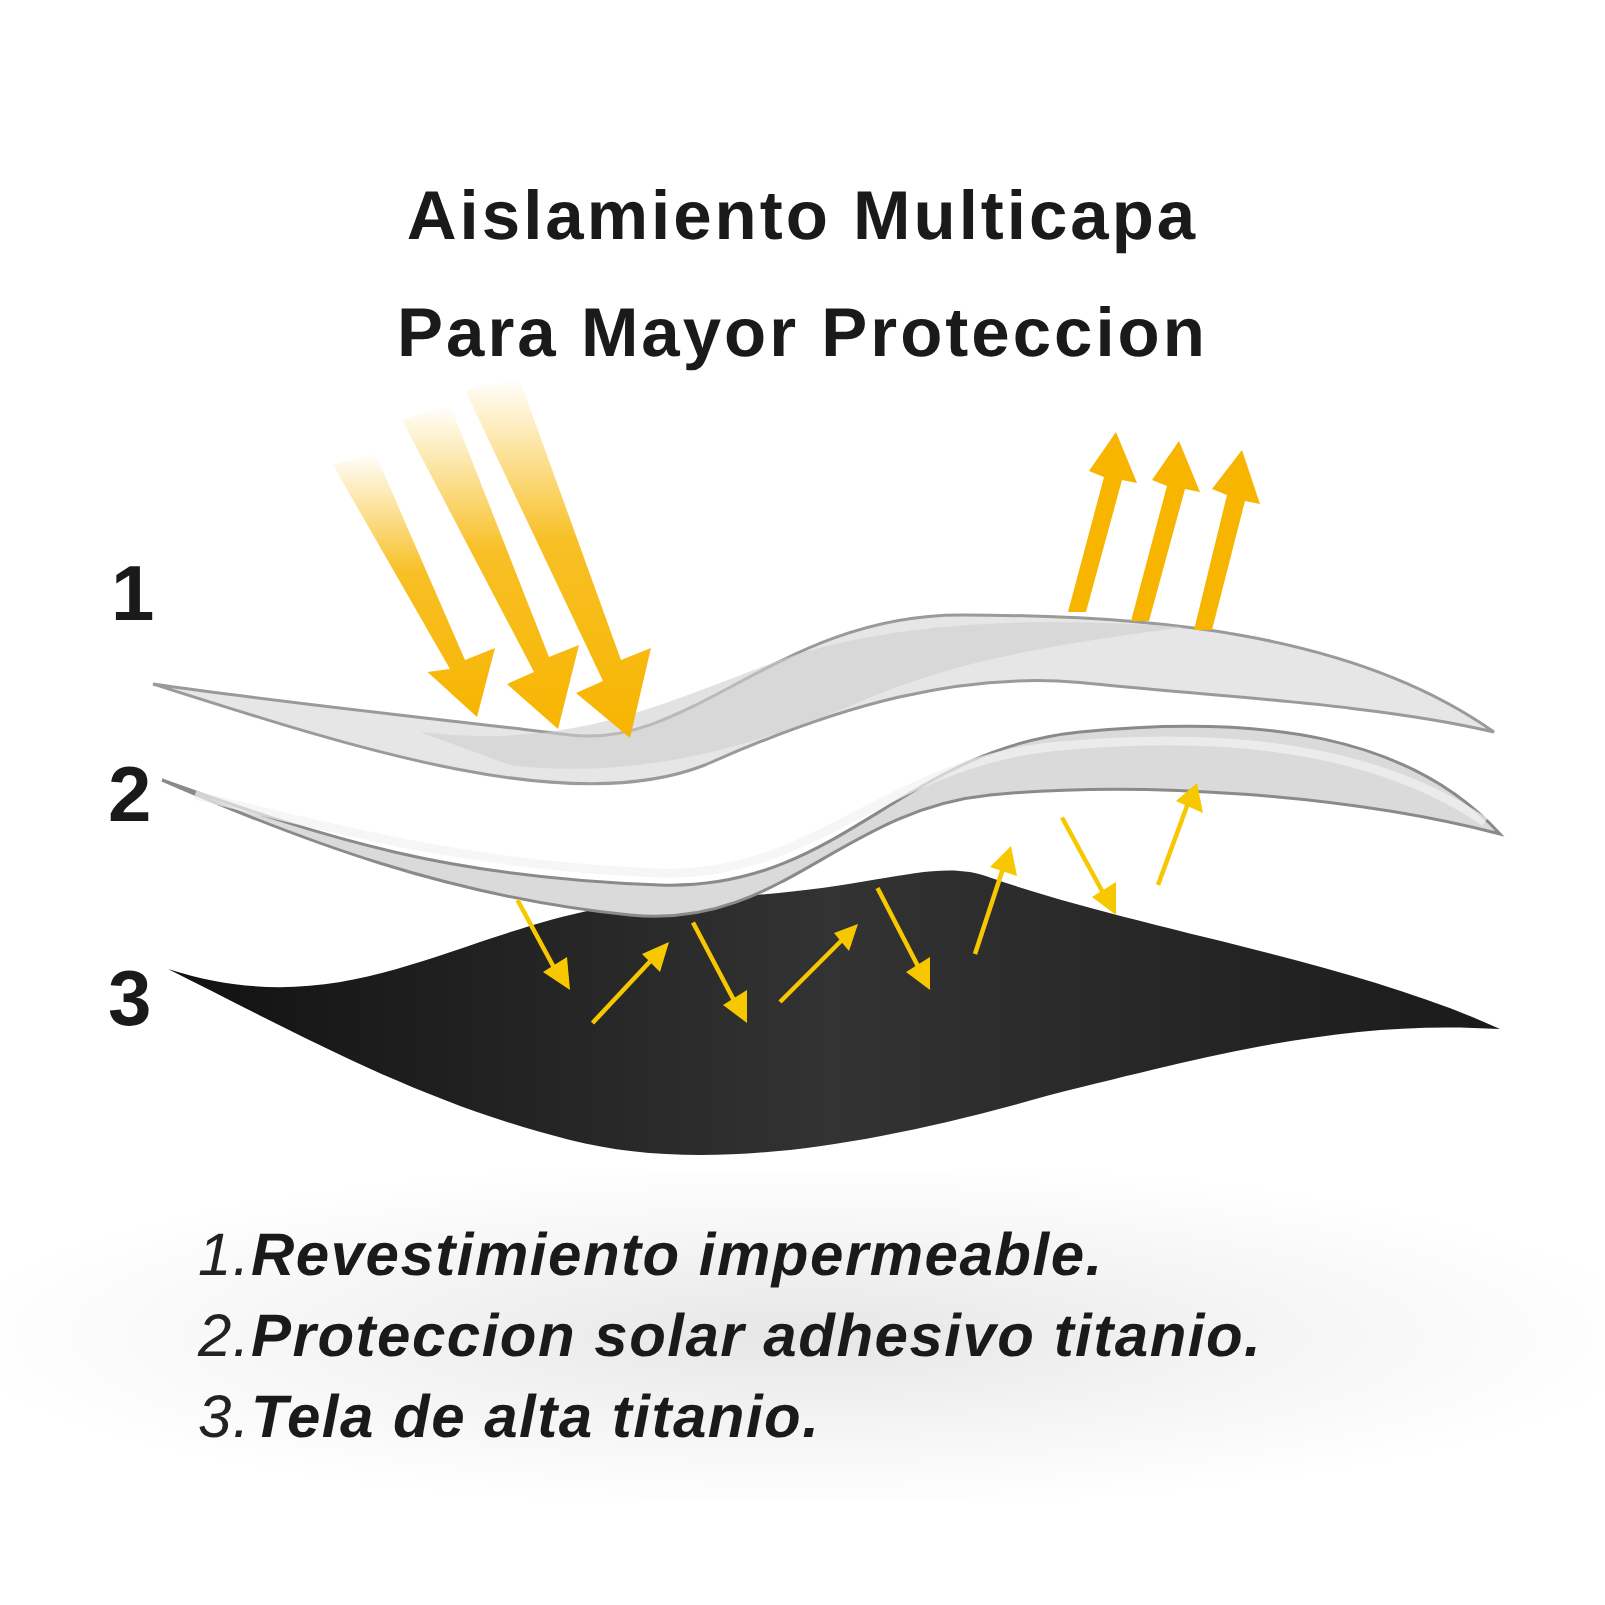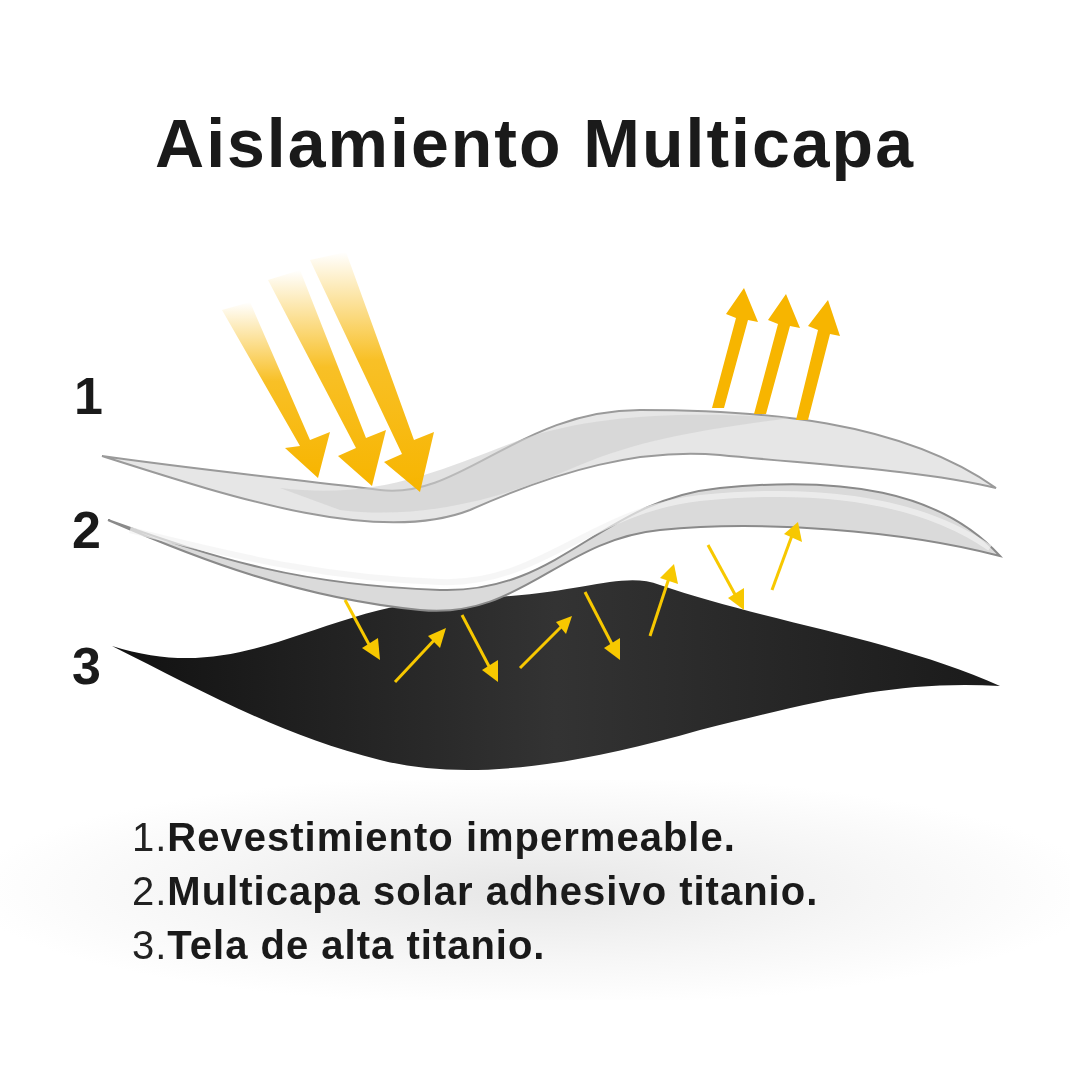--- a/index.html
+++ b/index.html
@@ -1,35 +1,36 @@
 <!DOCTYPE html>
 <html><head>
 <meta charset="utf-8">
 <style>
   html, body { margin:0; padding:0; }
   body { width:1070px; height:1070px; background:#ffffff; position:relative; overflow:hidden;
          font-family:"Liberation Sans", sans-serif; }
   .bg-glow { position:absolute; left:0; top:780px; width:1070px; height:220px;
              background:radial-gradient(ellipse at 50% 50%, #e6e6e6 0%, #f6f6f6 45%, #ffffff 75%); }
   .title { position:absolute; left:0; top:104px; width:1070px; text-align:center;
-           font-weight:bold; font-size:68px; line-height:78px; color:#1a1a1a; letter-spacing:2px; }
+           font-weight:bold; font-size:46px; line-height:78px; color:#1a1a1a; letter-spacing:2px; }
   .num { position:absolute; font-weight:bold; font-size:52px; color:#1a1a1a; }
   svg.diagram { position:absolute; left:0; top:0; }
   .legend { position:absolute; left:132px; top:810px; }
-  .legend-row { font-size:40px; line-height:54px; color:#1a1a1a; white-space:nowrap; letter-spacing:1px; }
+  .legend-row { font-size:40px; line-height:54px; color:#1a1a1a; white-space:nowrap; letter-spacing:1px;font-style:italic; }
   .legend-row .n { font-weight:normal; color:#222; }
   .legend-row .t { font-weight:bold; }
 </style>
 </head>
 <body>
 
 <div class="bg-glow"></div>
 
 <div class="title">
   <div>Aislamiento Multicapa</div>
+  <div>Para Mayor Proteccion</div>
 </div>
 
 <svg class="diagram" width="1070" height="1070" viewBox="0 0 1070 1070">
   <defs>
     <linearGradient id="rayGrad" x1="0" y1="0" x2="0" y2="1">
       <stop offset="0" stop-color="#f7b500" stop-opacity="0"></stop>
       <stop offset="0.45" stop-color="#f7b500" stop-opacity="0.85"></stop>
       <stop offset="1" stop-color="#f7b500"></stop>
     </linearGradient>
     <linearGradient id="l3Grad" x1="0" y1="0" x2="1" y2="0">
@@ -81,18 +82,18 @@
 
 <div class="num" style="left:74px;top:366px;">1</div>
 <div class="num" style="left:72px;top:500px;">2</div>
 <div class="num" style="left:72px;top:636px;">3</div>
 
 <div class="legend">
   <div class="legend-row">
     <span class="n">1.</span><span class="t">Revestimiento impermeable.</span>
   </div>
   <div class="legend-row">
-    <span class="n">2.</span><span class="t">Multicapa solar adhesivo titanio.</span>
+    <span class="n">2.</span><span class="t">Proteccion solar adhesivo titanio.</span>
   </div>
   <div class="legend-row">
     <span class="n">3.</span><span class="t">Tela de alta titanio.</span>
   </div>
 </div>
 
 </body></html>

